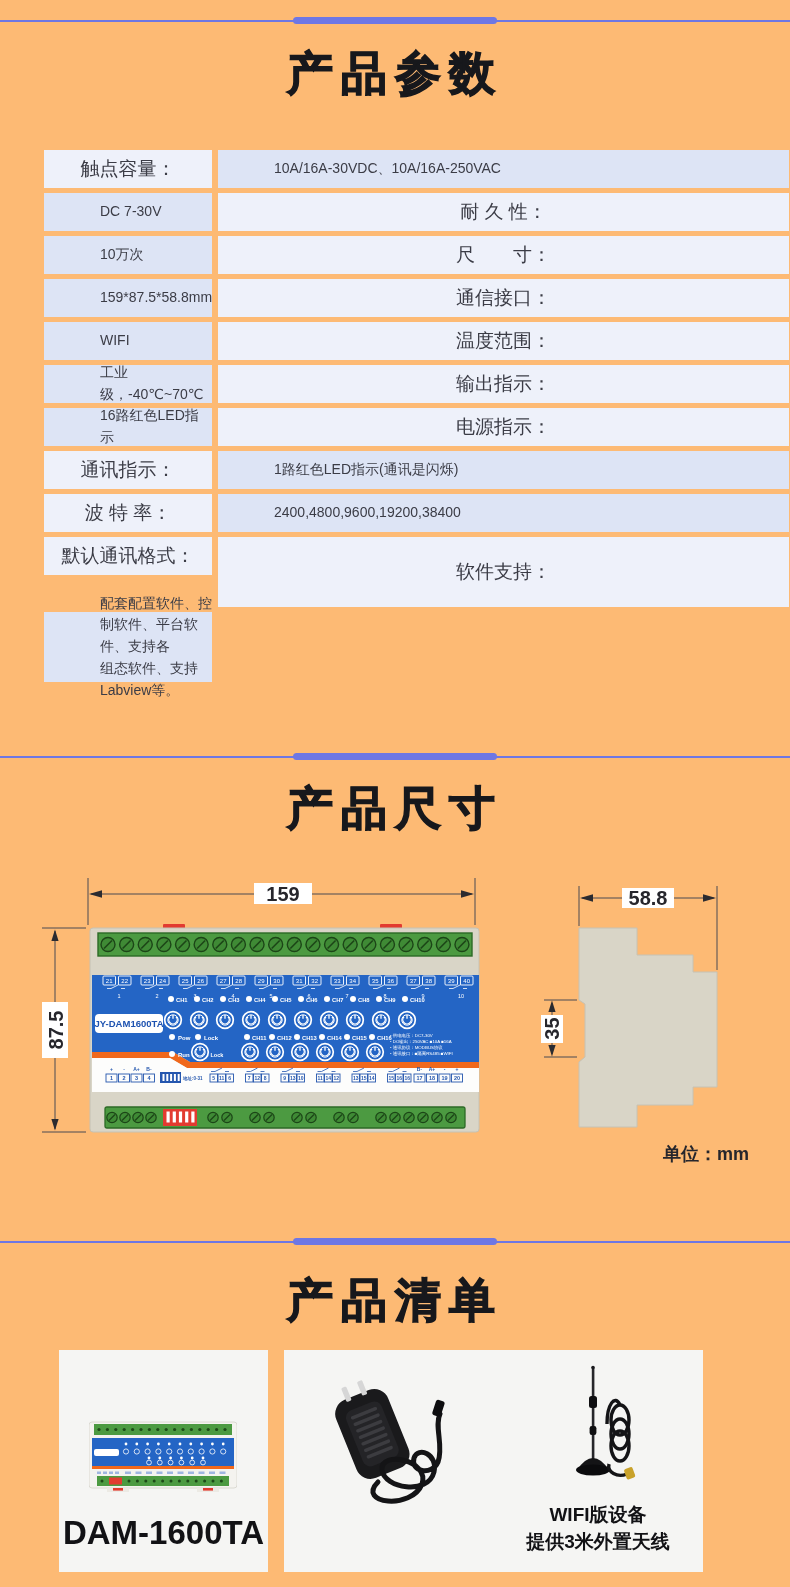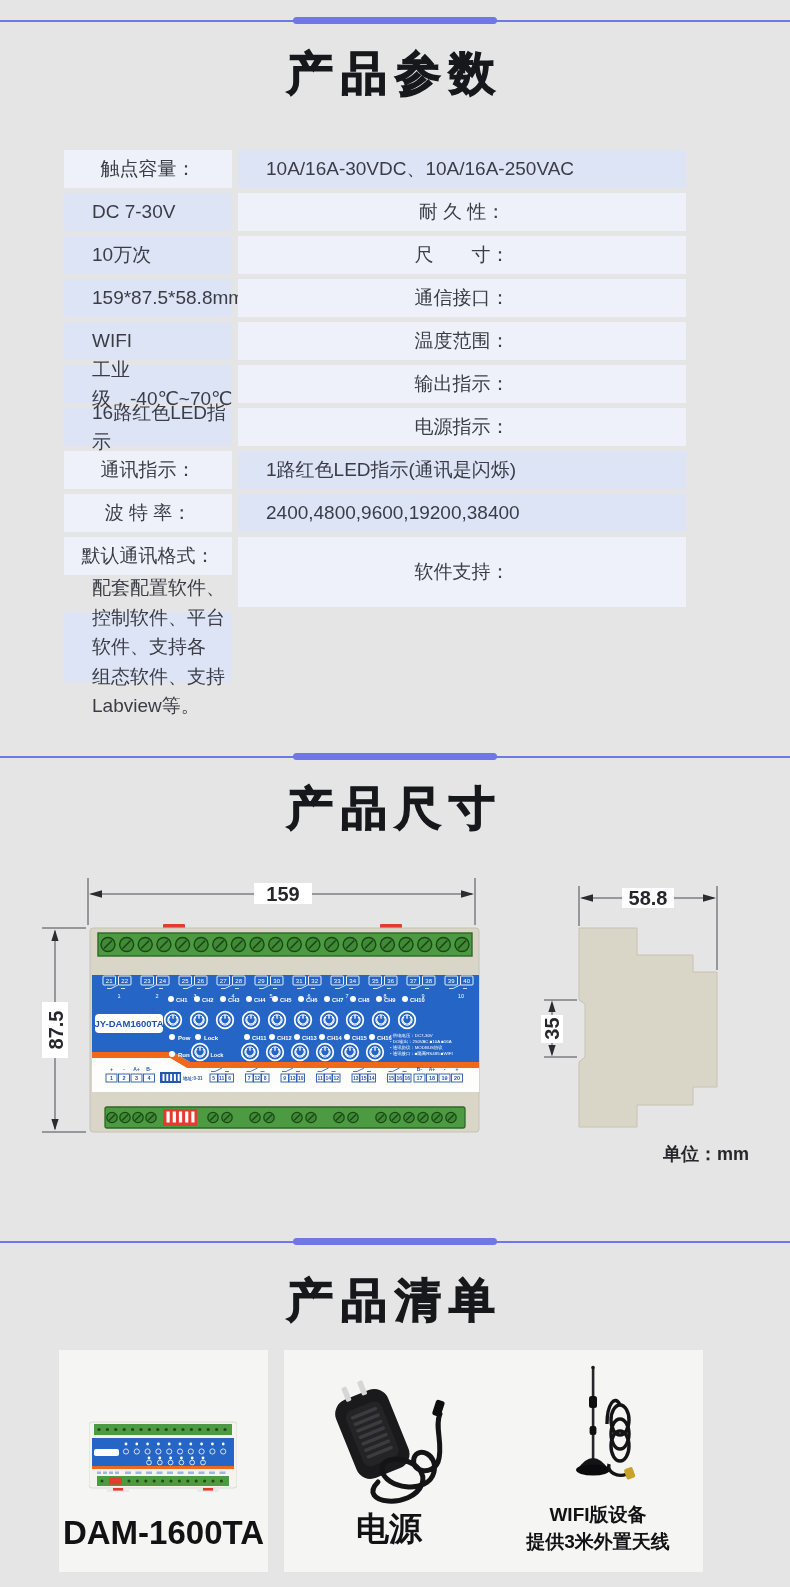--- a/index.html
+++ b/index.html
@@ -11,37 +11,37 @@
     --green-dk:#2c6a26;
     --orange:#f0681c;
     --beige:#d9d5c7;
     --red:#e23b30;
     --ink:#17181c;
     --txt:#3b3c46;
   }
   *{margin:0;padding:0;box-sizing:border-box;}
   html,body{background:#fff;}
   body{font-family:"Liberation Sans","DejaVu Sans",sans-serif;}
-  .page{position:relative;width:790px;height:1587px;background:#e5e5e5;overflow:hidden;}
+  .page{position:relative;width:790px;height:1587px;background:#fdba74;overflow:hidden;}
 
   .divider{position:absolute;left:0;width:790px;height:7px;}
   .divider::before{content:"";position:absolute;left:0;right:0;top:2.5px;height:2px;background:var(--accent);}
   .divider .bar{position:absolute;left:293px;top:0;width:204px;height:7px;background:var(--accent);border-radius:3.5px;}
   .d1{top:17px;} .d2{top:753px;} .d3{top:1238px;}
 
   .title{position:absolute;left:0;width:790px;text-align:center;font-size:46px;line-height:1;
          font-weight:bold;color:var(--ink);letter-spacing:8px;-webkit-text-stroke:1.3px var(--ink);}
   .t1{top:50px;} .t2{top:786px;font-family:Liberation Serif, serif;} .t3{top:1277px;}
 
-  .spec-table{position:absolute;left:64px;top:150px;width:622px;
+  .spec-table{position:absolute;left:44px;top:150px;width:745px;
               display:grid;grid-template-columns:168px 1fr;column-gap:6px;row-gap:5px;}
   .spec-label{height:38px;background:var(--label-bg);display:flex;align-items:center;justify-content:center;
               font-size:19px;color:var(--txt);}
-  .spec-value{height:38px;background:var(--value-bg);display:flex;align-items:center;padding-left:28px;
-              font-size:19px;color:var(--txt);white-space:pre-line;line-height:1.55;}
+  .spec-value{height:38px;background:var(--value-bg);display:flex;align-items:center;padding-left:56px;
+              font-size:14px;color:var(--txt);white-space:pre-line;line-height:1.55;}
   .spec-label.tall,.spec-value.tall{height:70px;}
 
   svg text{font-family:"Liberation Sans","DejaVu Sans",sans-serif;}
   .dims-svg{position:absolute;left:0;top:860px;width:790px;height:320px;}
   .dimline{stroke:#4b4b52;stroke-width:1;fill:none;}
   .dimarrow{fill:#2b2b30;}
   .dimtext{fill:#26262c;font-size:20px;font-weight:bold;}
   .unit{fill:#26262c;font-size:18px;font-weight:bold;}
 
   .card{position:absolute;top:1350px;height:222px;background:#f5f5f3;}
@@ -542,21 +542,20 @@
         <rect x="38" y="53" width="28" height="3.4" rx="1.7" fill="#3c3c40"></rect>
         <rect x="38" y="60" width="28" height="3.4" rx="1.7" fill="#3c3c40"></rect>
         <rect x="38" y="67" width="28" height="3.4" rx="1.7" fill="#3c3c40"></rect>
         <rect x="38" y="74" width="28" height="3.4" rx="1.7" fill="#3c3c40"></rect>
         <rect x="40" y="2" width="5.5" height="15" rx="1.5" fill="#d6d6d6"></rect>
         <rect x="57" y="2" width="5.5" height="15" rx="1.5" fill="#d6d6d6"></rect>
       </g>
       <path d="M58,104 C36,126 92,132 102,106 C110,82 60,72 62,92 C64,110 108,118 114,94 C118,76 98,68 94,80 C90,94 112,98 118,84 C124,68 114,48 120,36" fill="none" stroke="#141416" stroke-width="5" stroke-linecap="round"></path>
       <rect x="114" y="22" width="9" height="16" rx="2.5" fill="#0e0e10" transform="rotate(18 118 30)"></rect>
     </svg>
-    <div class="card-label">电源</div>
   </div>
 
   <div class="card c3">
     <svg style="top:14px;left:30px;width:150px;height:142px;" viewBox="0 0 150 142">
       <rect x="68.8" y="4" width="2.6" height="96" fill="#26262a"></rect>
       <circle cx="70" cy="3.6" r="1.8" fill="#1a1a1d"></circle>
       <rect x="66" y="32" width="8" height="12" rx="2.5" fill="#0f0f11"></rect>
       <rect x="66.6" y="62" width="6.8" height="9" rx="2.2" fill="#0f0f11"></rect>
       <path d="M54,106 Q70,82 86,106 Z" fill="#141416"></path>
       <ellipse cx="70" cy="106" rx="17" ry="5.5" fill="#0b0b0d"></ellipse>

